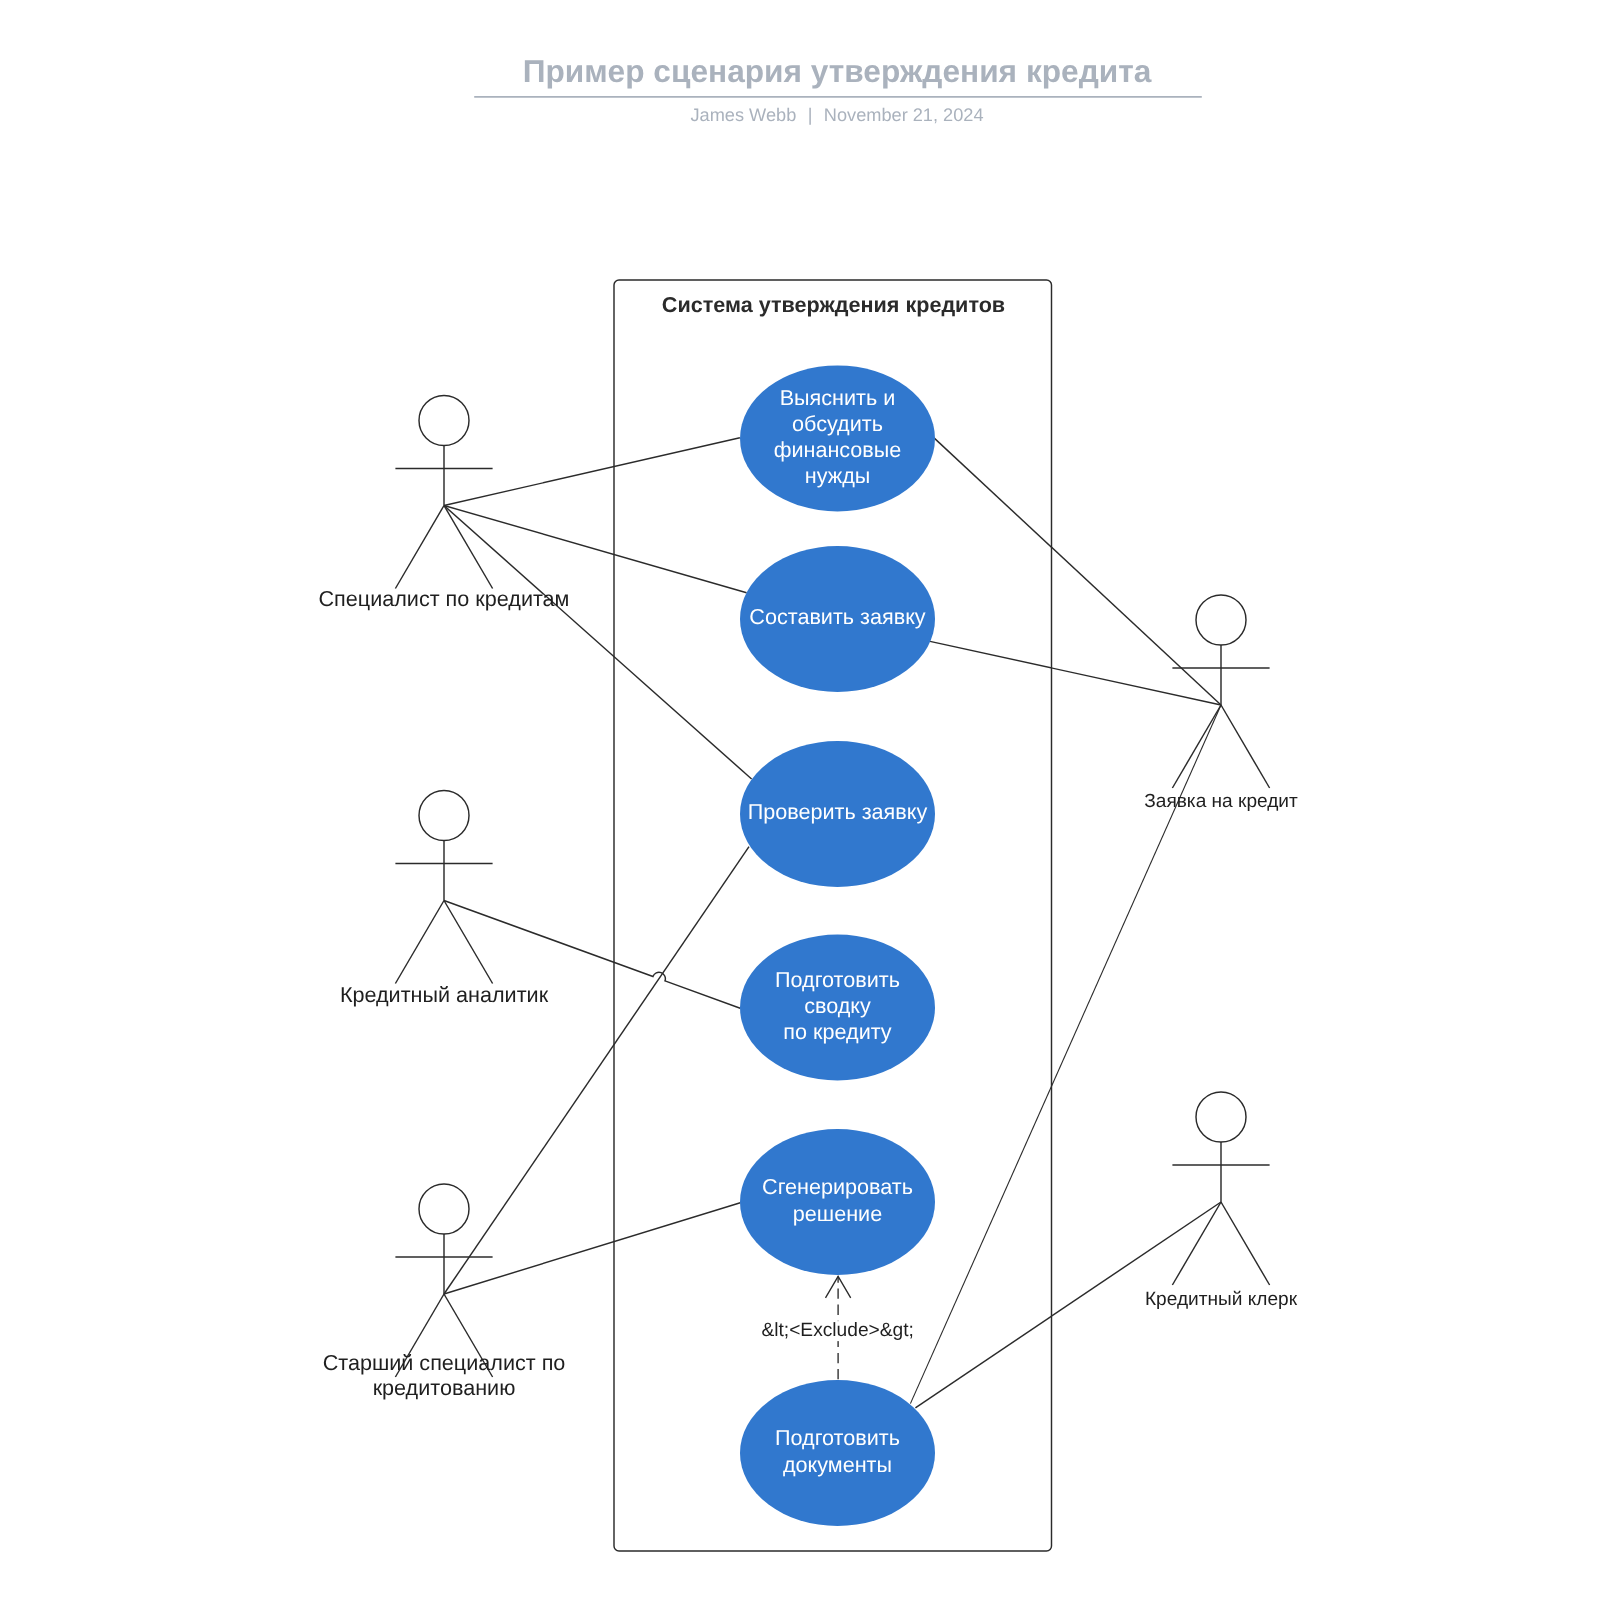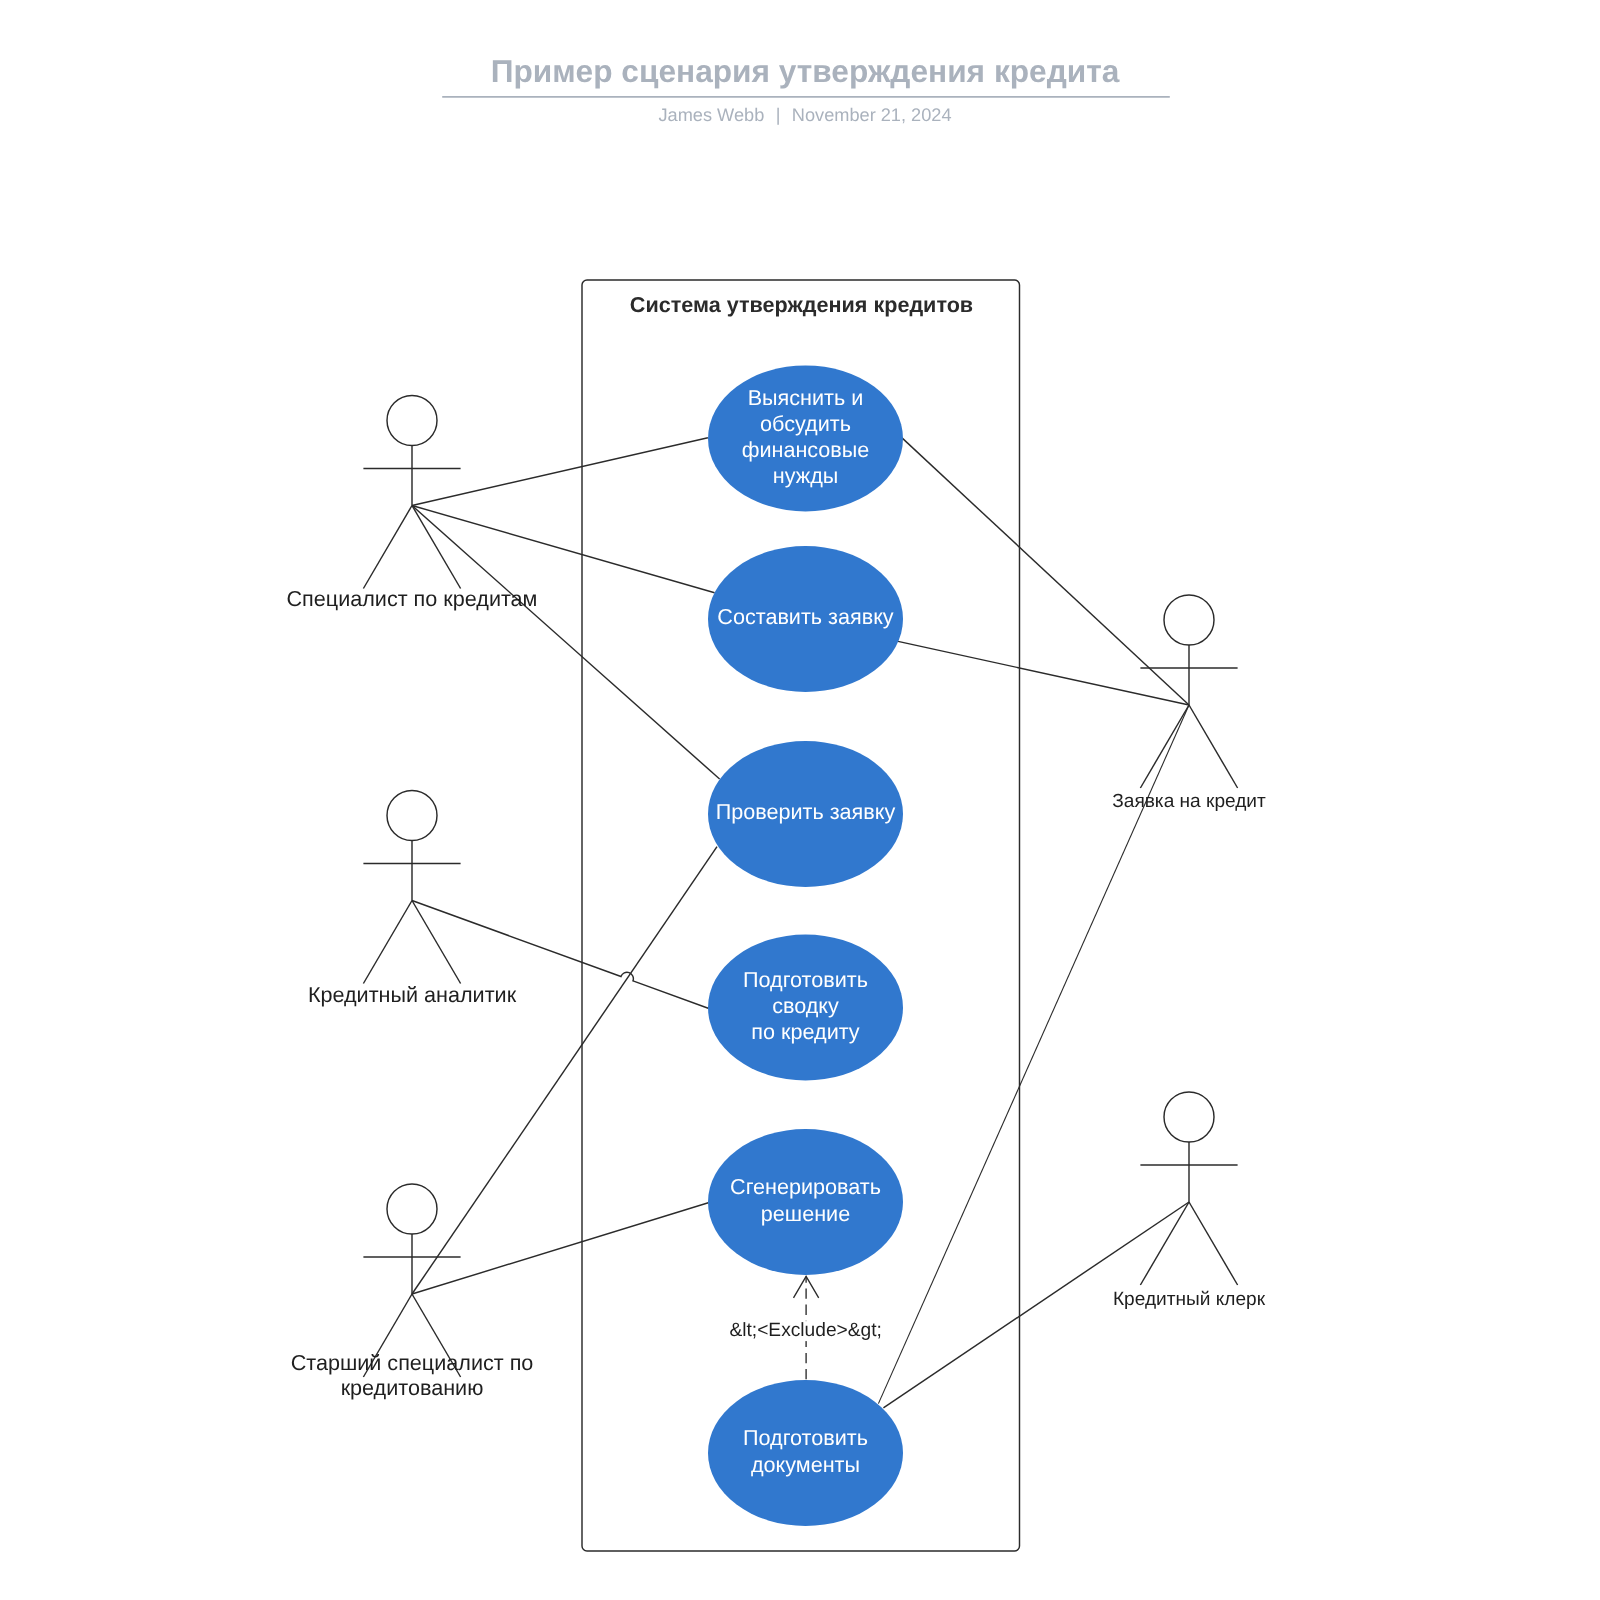--- a/index.html
+++ b/index.html
@@ -1,20 +1,20 @@
 <!DOCTYPE html>
 <html><head>
 <meta charset="utf-8">
 <title>UML Use Case Diagram</title>
 <style>
   html, body { margin:0; padding:0; background:#ffffff; }
   body { width:1600px; height:1600px; overflow:hidden;
          font-family:"Liberation Sans", sans-serif;
          -webkit-font-smoothing:antialiased; }
-  #page { position:relative; width:1544px; height:1600px; background:#ffffff; }
+  #page { position:relative; width:1544px; height:1600px; background:#ffffff;padding-left:32px; }
   svg { display:block; }
   text { font-family:"Liberation Sans", sans-serif;
          paint-order:fill; }
   svg { transform: translateZ(0); }
   .hdr-title { font-size:31.66px; font-weight:bold; letter-spacing:0px; }
   .hdr-sub   { font-size:18.2px; }
   .sys-title { font-size:21.6px; font-weight:bold; }
   .uc-label  { font-size:21.6px; }
   .actor-label { font-size:21.6px; }
   .actor-label-sm { font-size:19.1px; }

